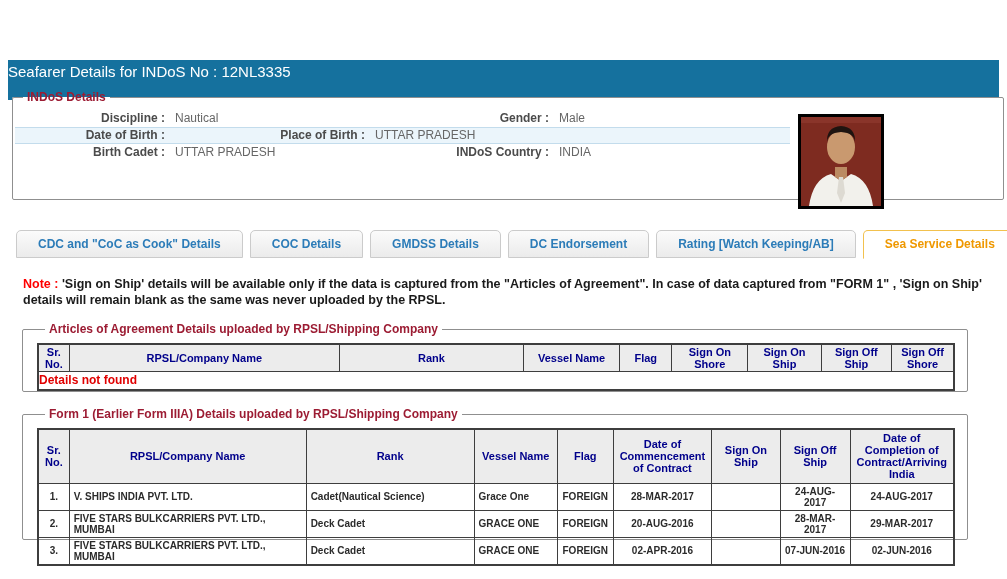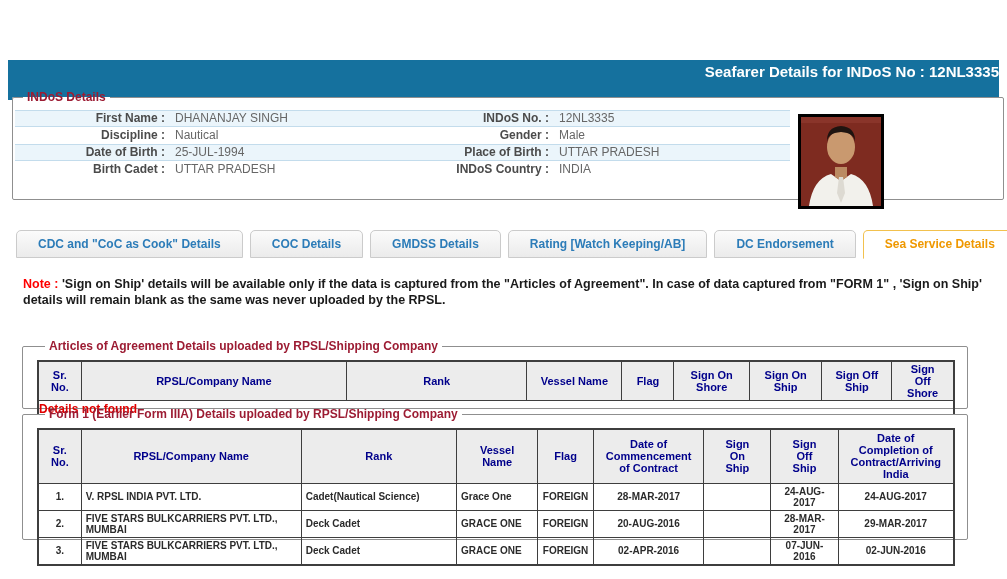--- a/index.html
+++ b/index.html
@@ -1,22 +1,22 @@
 <!DOCTYPE html>
 <html><head>
 <meta charset="utf-8">
 <style>
   * { box-sizing: border-box; margin: 0; padding: 0; }
   html,body { width:1007px; height:579px; background:#ffffff; font-family:"Liberation Sans", sans-serif; }
   #page { position:relative; width:1007px; height:579px; overflow:hidden; background:#fff; }
 
   
   .banner { position:absolute; left:8px; top:60px; width:991px; height:40px;
-            background:#15719E; color:#fff; font-weight:bold; font-size:15px;
-            text-align:right; line-height:24px; }
+            background:#15719E; color:#fff; font-weight:normal; font-size:15px;
+            text-align:left; line-height:24px; }
 
   
   fieldset { border:1px solid #8F8F8F; border-radius:2px; background:#fff; }
   legend { color:#9C1C33; font-weight:bold; font-size:12px; padding:0 4px; margin-left:8px; white-space:nowrap; }
 
   .fs-indos { position:absolute; left:12px; top:90px; width:992px; height:110px; padding:4px 7px 0 2px; }
   .indos-body { display:flex; align-items:flex-start; }
   .indos-grid { flex:1; margin-top:2px; }
   .ind-row { display:grid; grid-template-columns:150px 200px 184px 1fr; height:17px; line-height:15px; font-size:12px; align-items:center; }
   .ind-row.alt { background:#EBF5FB; border-top:1px solid #C3DCEC; border-bottom:1px solid #C3DCEC; }
@@ -32,58 +32,51 @@
          border:1px solid #CBCBCB; border-radius:5px 5px 0 0; color:#2C7CB8; font-weight:bold; font-size:12px;
          white-space:nowrap; cursor:pointer; }
   .tab.active { background:#fff; border-color:#F2C14E; border-bottom-color:#fff; color:#EF9800; height:29px; }
 
   
   .note { position:absolute; left:23px; top:276px; width:962px; font-size:12.5px; font-weight:bold; color:#1A1A1A; line-height:16px; }
   .note .note-label { color:#FE0000; }
 
   
   .fs-table { position:absolute; left:22px; width:946px; padding:2px 12px 8px 14px; }
-  .fs-articles { top:322px; height:70px;margin-top:17px; }
+  .fs-articles { top:322px; height:70px; }
   .fs-form1 { top:407px; height:133px; }
   table.grid { border-collapse:collapse; width:100%; border:2px solid #3E3E3E; margin-top:5px; }
   table.grid th, table.grid td { border:1px solid #3E3E3E; }
-  table.grid th { background:#ECECEC; color:#00008B; font-size:11px; font-weight:bold; text-align:center; padding:1px 12px; line-height:12px; }
+  table.grid th { background:#ECECEC; color:#00008B; font-size:11px; font-weight:bold; text-align:center; padding:1px 6px; line-height:12px; }
   .art-head th { height:26px; }
   .f1-head th { height:54px; }
   td.empty-msg { color:#E00000; font-weight:bold; font-size:12px; height:18px; }
   tr.data-row td { font-size:10px; font-weight:bold; color:#2B2B2B; padding:2px 4px; height:22px; line-height:11px; }
   td.c { text-align:center; }
   td.l { text-align:left; }
 </style>
 </head>
 <body>
 
 <div id="page">
 
   <div class="banner">Seafarer Details for INDoS No : 12NL3335</div>
 
   <fieldset class="fs-indos">
     <legend>INDoS Details</legend>
     <div class="indos-body">
       <div class="indos-grid">
-        <div class="ind-row alt">
-          <span class="ind-label">First Name :</span>
-          <span class="ind-value">DHANANJAY SINGH</span>
-          <span class="ind-label">INDoS No. :</span>
-          <span class="ind-value">12NL3335</span>
-        </div>
         <div class="ind-row">
           <span class="ind-label">Discipline :</span>
           <span class="ind-value">Nautical</span>
           <span class="ind-label">Gender :</span>
           <span class="ind-value">Male</span>
         </div>
         <div class="ind-row alt">
           <span class="ind-label">Date of Birth :</span>
-          <span class="ind-value">25-JUL-1994</span>
           <span class="ind-label">Place of Birth :</span>
           <span class="ind-value">UTTAR PRADESH</span>
         </div>
         <div class="ind-row">
           <span class="ind-label">Birth Cadet :</span>
           <span class="ind-value">UTTAR PRADESH</span>
           <span class="ind-label">INDoS Country :</span>
           <span class="ind-value">INDIA</span>
         </div>
       </div>
@@ -98,22 +91,22 @@
           <path d="M38 60 L42 60 L44 76 L40 86 L36 76 Z" fill="#DDDAD2"></path>
         </svg>
       </div>
     </div>
   </fieldset>
 
   <div class="tabs">
     <div class="tab">CDC and "CoC as Cook" Details</div>
     <div class="tab">COC Details</div>
     <div class="tab">GMDSS Details</div>
+    <div class="tab">DC Endorsement</div>
     <div class="tab">Rating [Watch Keeping/AB]</div>
-    <div class="tab">DC Endorsement</div>
     <div class="tab active">Sea Service Details</div>
 
   </div>
 
   <div class="note"><span class="note-label">Note :</span><span> 'Sign on Ship' details will be available only if the data is captured from the "Articles of Agreement". In case of data captured from "FORM 1" , 'Sign on Ship' details will remain blank as the same was never uploaded by the RPSL.</span></div>
 
   <fieldset class="fs-table fs-articles">
     <legend>Articles of Agreement Details uploaded by RPSL/Shipping Company</legend>
     <table class="grid">
       <colgroup>
@@ -167,21 +160,21 @@
         <th>Rank</th>
         <th>Vessel Name</th>
         <th>Flag</th>
         <th>Date of Commencement of Contract</th>
         <th>Sign On Ship</th>
         <th>Sign Off Ship</th>
         <th>Date of Completion of Contract/Arriving India</th>
       </tr>
       <tr class="data-row">
         <td class="c">1.</td>
-        <td class="l">V. RPSL INDIA PVT. LTD.</td>
+        <td class="l">V. SHIPS INDIA PVT. LTD.</td>
         <td class="l">Cadet(Nautical Science)</td>
         <td class="l">Grace One</td>
         <td class="c">FOREIGN</td>
         <td class="c">28-MAR-2017</td>
         <td class="c"></td>
         <td class="c">24-AUG-2017</td>
         <td class="c">24-AUG-2017</td>
       </tr>
       <tr class="data-row">
         <td class="c">2.</td>

